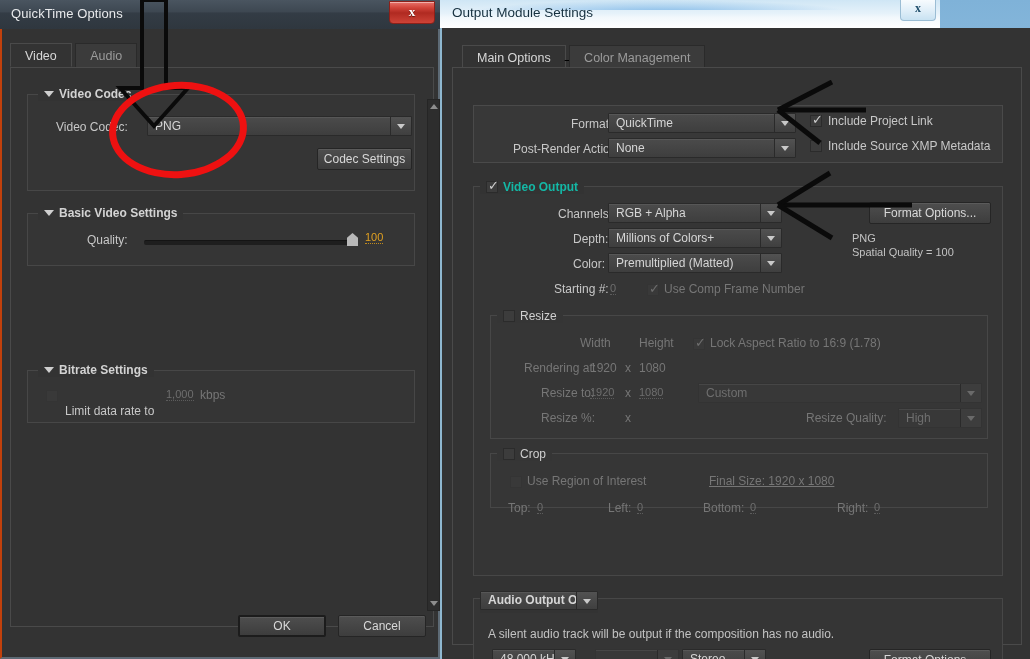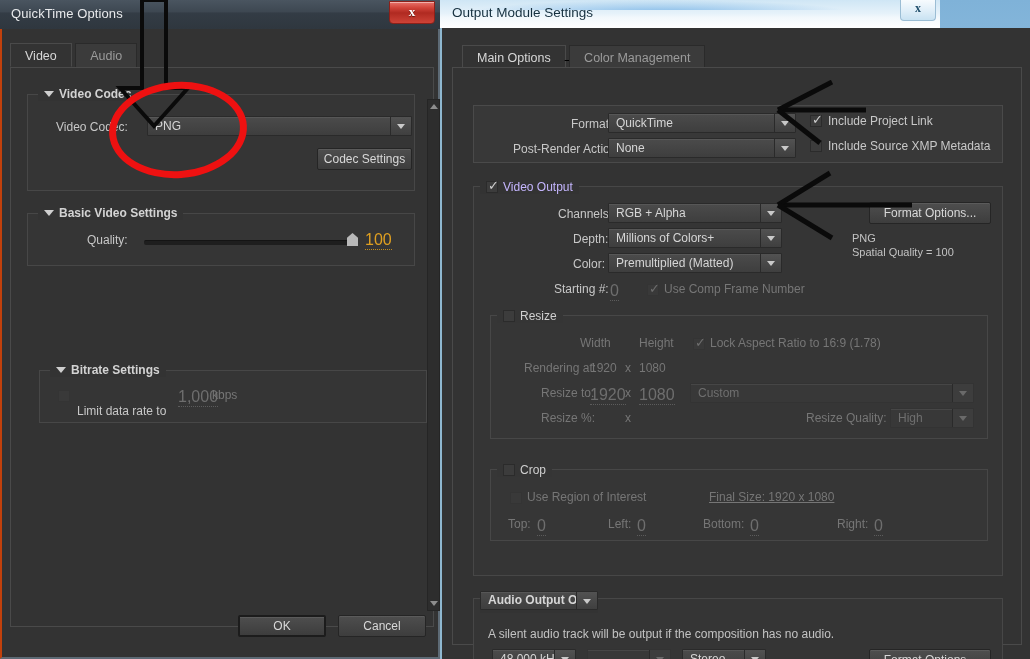--- a/index.html
+++ b/index.html
@@ -96,21 +96,21 @@
   .combo .carrow{
     position:absolute;right:0;top:0;bottom:0;width:20px;
     border-left:1px solid #2a2a2a;
     background:linear-gradient(180deg,#525252 0%, #3f3f3f 100%);
   }
   .combo .carrow i{
     position:absolute;left:50%;top:50%;margin-left:-4px;margin-top:-2px;
     width:0;height:0;border-left:4px solid transparent;border-right:4px solid transparent;
     border-top:5px solid #c9c9c9;
   }
-  .combo.disabled{background:#383838;border-color:#333;}
+  .combo.disabled{background:#383838;border-color:#333;margin-left:8px;}
   .combo.disabled .ctext{color:#6f6f6f;}
   .combo.disabled .carrow{background:#3d3d3d;}
   .combo.disabled .carrow i{border-top-color:#6a6a6a;}
 
   
   .btn{
     position:absolute;height:22px;box-sizing:border-box;
     background:linear-gradient(180deg,#4e4e4e 0%, #3d3d3d 100%);
     border:1px solid #252525;border-radius:2px;
     font-size:12px;color:#d8d8d8;text-align:center;line-height:20px;
@@ -134,21 +134,21 @@
   .slider-track{
     position:absolute;height:4px;background:#1e1e1e;border-top:1px solid #141414;
     border-radius:2px;
   }
   .slider-knob{
     position:absolute;width:11px;height:13px;
     background:#b9b9b9;
     clip-path:polygon(50% 0%, 100% 36%, 100% 100%, 0% 100%, 0% 36%);
   }
   .hotnum{
-    position:absolute;font-size:16px;color:#e0a021;
+    position:absolute;font-size:11px;color:#e0a021;
     border-bottom:1px dotted #c08b1d;
   }
   .hotnum.dim{color:#6e6e6e;border-bottom-color:#5c5c5c;}
 
   
   .scroll{
     position:absolute;left:425px;top:70px;width:13px;height:512px;
     background:#2d2d2d;border:1px solid #252525;box-sizing:border-box;
   }
   .scroll .arw{
@@ -249,21 +249,21 @@
           <div class="group-title">
             <span class="tri"></span><span>Basic Video Settings</span>
           </div>
           <div class="lbl" style="left:59px;top:19px;">Quality:</div>
           <div class="slider-track" style="left:116px;top:26px;width:210px;"></div>
           <div class="slider-knob" style="left:319px;top:19px;"></div>
           <div class="hotnum" style="left:337px;top:17px;">100</div>
         </div>
 
 
-        <div class="group" style="left:28px;top:302px;width:388px;height:53px;">
+        <div class="group" style="left:16px;top:302px;width:388px;height:53px;">
           <div class="group-title">
             <span class="tri"></span><span>Bitrate Settings</span>
           </div>
           <div class="cb dim" style="left:18px;top:19px;"></div>
           <div class="lbl" style="left:37px;top:17px;margin-top:16px;">Limit data rate to</div>
           <div class="hotnum dim" style="left:138px;top:17px;">1,000</div>
           <div class="lbl dim" style="left:172px;top:17px;">kbps</div>
         </div>
       </div>
 
@@ -323,21 +323,21 @@
             <div class="carrow">
                 <i></i>
               </div>
           </div>
           <div class="cb" style="left:336px;top:34px;"></div>
           <div class="lbl" style="left:354px;top:33px;">Include Source XMP Metadata</div>
         </div>
 
         <div class="group" style="left:20px;top:118px;width:530px;height:390px;">
           <div class="group-title" style="left:6px;">
-            <span class="cb" style="position:relative;display:inline-block;top:2px;left:0;margin-right:5px;"><span class="tick">✓</span></span><span style="font-weight:normal;color:#c4b5fd;">Video Output</span>
+            <span class="cb" style="position:relative;display:inline-block;top:2px;left:0;margin-right:5px;"><span class="tick">✓</span></span><span style="font-weight:bold;color:#14b8a6;">Video Output</span>
           </div>
 
           <div class="lbl" style="left:84px;top:20px;">Channels:</div>
           <div class="combo" style="left:134px;top:16px;width:174px;">
             <div class="ctext">RGB + Alpha</div>
             <div class="carrow">
                 <i></i>
               </div>
           </div>
           <div class="btn" style="left:395px;top:15px;width:122px;">Format Options...</div>
@@ -398,21 +398,21 @@
             <div class="lbl dim" style="left:134px;top:95px;">x</div>
             <div class="lbl dim" style="left:315px;top:95px;">Resize Quality:</div>
             <div class="combo disabled" style="left:399px;top:92px;width:84px;">
               <div class="ctext">High</div>
               <div class="carrow">
                   <i></i>
                 </div>
             </div>
           </div>
 
-          <div class="group" style="left:16px;top:266px;width:498px;height:72px;background:#363636;margin-top:16px;">
+          <div class="group" style="left:16px;top:266px;width:498px;height:55px;background:#363636;">
             <div class="group-title" style="background:#353535;left:6px;">
               <span class="cb" style="position:relative;display:inline-block;top:2px;left:0;margin-right:5px;"></span><span style="font-weight:normal;color:#cfcfcf;">Crop</span>
             </div>
             <div class="cb dim" style="left:19px;top:22px;"></div>
             <div class="lbl dim" style="left:36px;top:20px;">Use Region of Interest</div>
             <div class="lbl dim" style="left:218px;top:20px;text-decoration:underline;">Final Size: 1920 x 1080</div>
 
             <div class="lbl dim" style="left:17px;top:47px;">Top:</div>
             <div class="hotnum dim" style="left:46px;top:47px;">0</div>
             <div class="lbl dim" style="left:117px;top:47px;">Left:</div>

